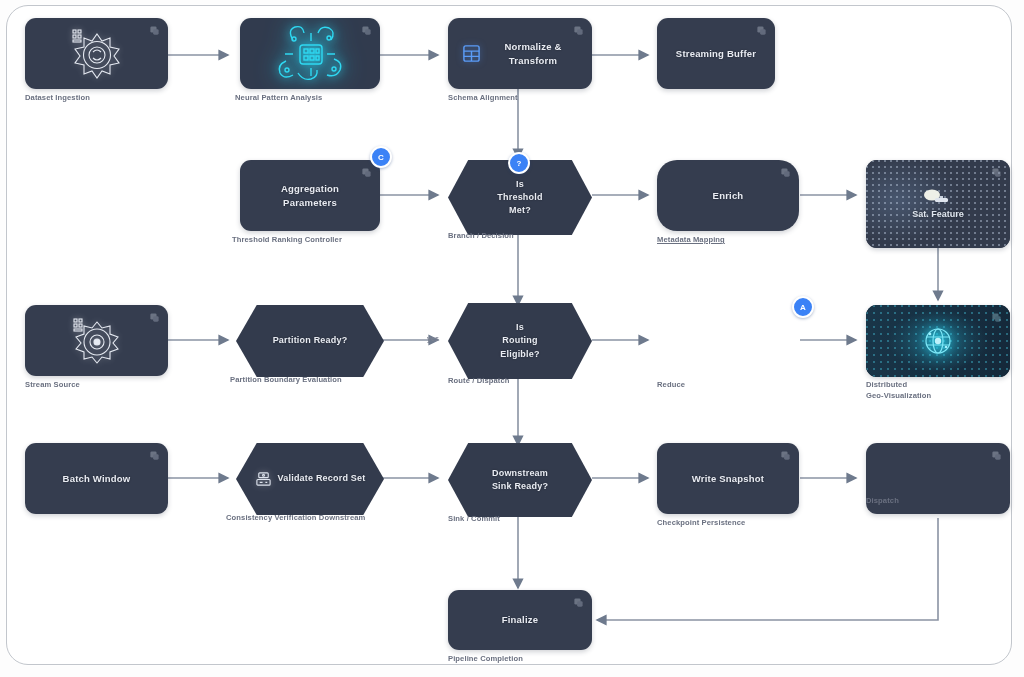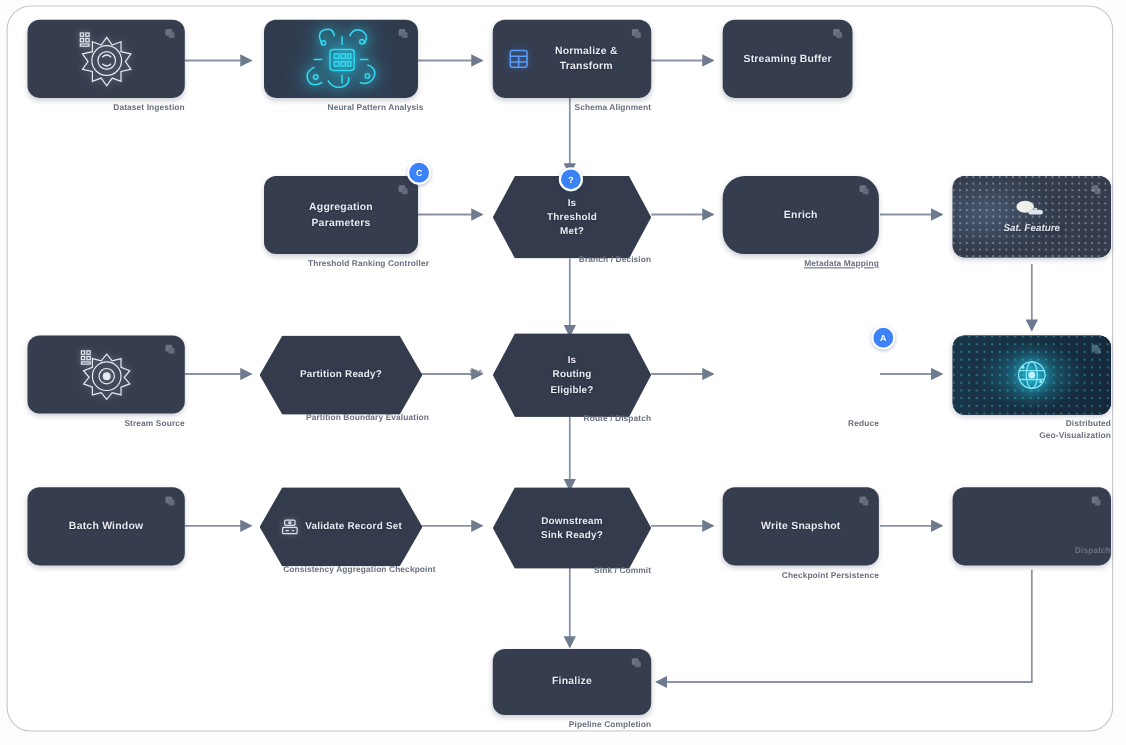--- a/index.html
+++ b/index.html
@@ -66,21 +66,21 @@
     line-height: 1.45;
     color: #e9ecf3;
     text-shadow: 0 0 2px rgba(0,0,0,0.45);
     filter: blur(0.35px);
   }
   .node.hex .txt { font-size: 9px; }
 
   
   .caption {
     position: absolute;
-    text-align: right;
+    text-align: left;
     font-size: 7.6px;
     font-weight: bold;
     color: #6a7080;
     letter-spacing: 0.1px;
     line-height: 1.5;
     filter: blur(0.4px);
     white-space: pre-line;
   }
 
   
@@ -325,21 +325,21 @@
           <rect x="2" y="2" width="9" height="9" rx="2" fill="#aeb6c4"></rect>
           <rect x="6" y="6" width="8" height="8" rx="2" fill="#9aa3b3"></rect>
         </svg>
     </span>
     <span class="inner">
         <span class="txt">Enrich</span>
       </span>
   </div>
   <div class="caption" style="left:657px; top:234px; width:142px;text-decoration:underline;">Metadata Mapping</div>
 
-  <div class="node" style="left:866px; top:160px; width:144px; height:74px;font-style:italic;">
+  <div class="node" style="left:866px; top:160px; width:144px; height:88px;">
     <span class="tex-dots"></span>
     <span class="corner-glyph">
       <svg viewBox="0 0 16 16">
           <rect x="2" y="2" width="9" height="9" rx="2" fill="#aeb6c4"></rect>
           <rect x="6" y="6" width="8" height="8" rx="2" fill="#9aa3b3"></rect>
         </svg>
     </span>
     <span class="inner" style="flex-direction:column; gap:2px;">
       <span class="icon">
         <svg width="34" height="18" viewBox="0 0 34 18" fill="none">
@@ -440,21 +440,21 @@
         <svg width="17" height="17" viewBox="0 0 18 18" fill="none" stroke="#dde3ed" stroke-width="1.2">
           <rect x="4" y="2" width="10" height="5" rx="1"></rect>
           <rect x="2" y="9" width="14" height="6" rx="1"></rect>
           <circle cx="9" cy="4.5" r="1"></circle>
           <path d="M5 12 h3 M11 12 h2"></path>
         </svg>
       </span>
       <span class="txt">Validate Record Set</span>
     </span>
   </div>
-  <div class="caption" style="left:226px; top:512px; width:170px;">Consistency Aggregation Checkpoint</div>
+  <div class="caption" style="left:226px; top:512px; width:170px;">Consistency Verification Downstream</div>
 
   <div class="node hex" style="left:448px; top:443px; width:144px; height:74px;">
     <span class="hexbg"></span>
     <span class="inner">
         <span class="txt" style="white-space:pre-line;text-align:center;">Downstream
 Sink Ready?</span>
       </span>
   </div>
   <div class="caption" style="left:448px; top:513px; width:144px;">Sink / Commit</div>
 

